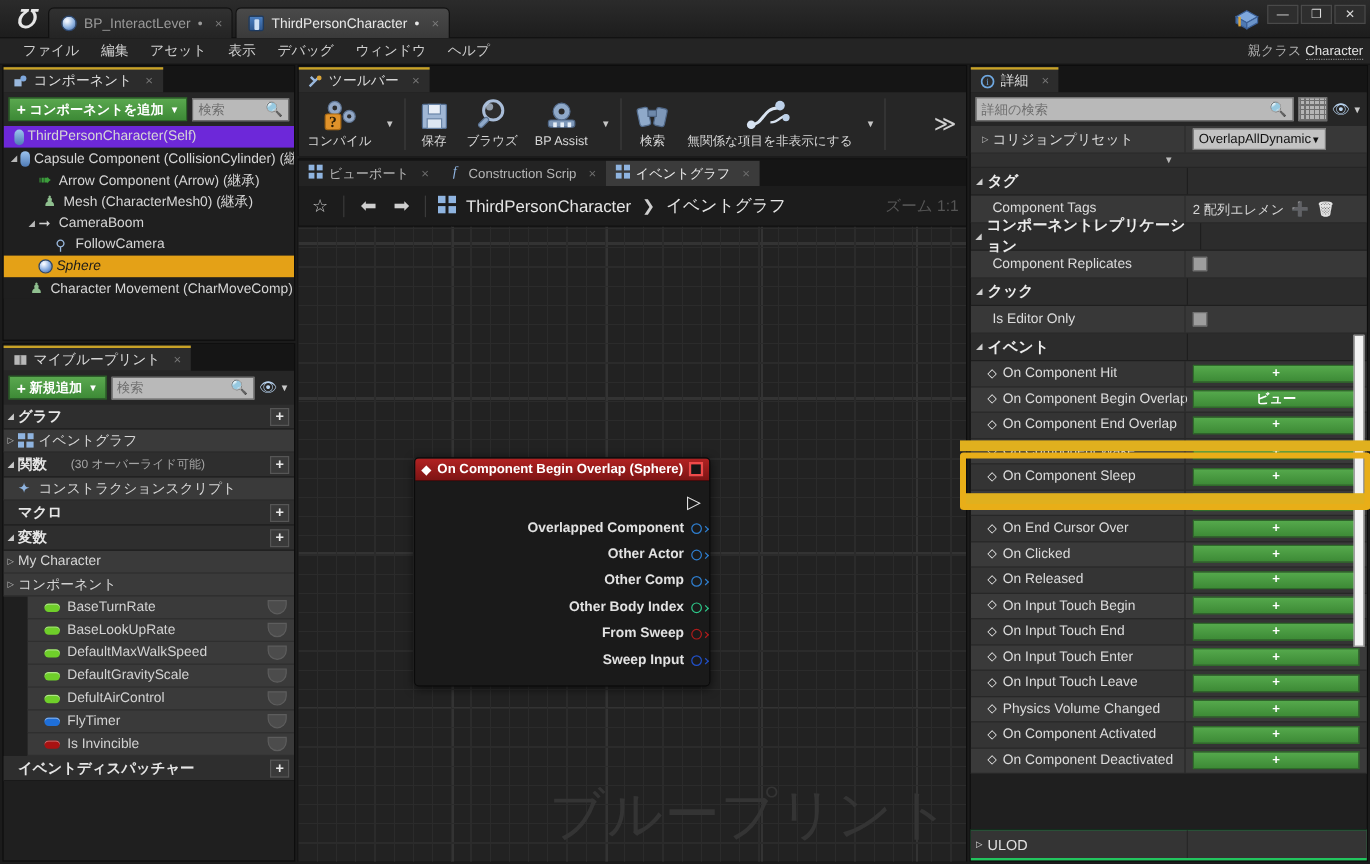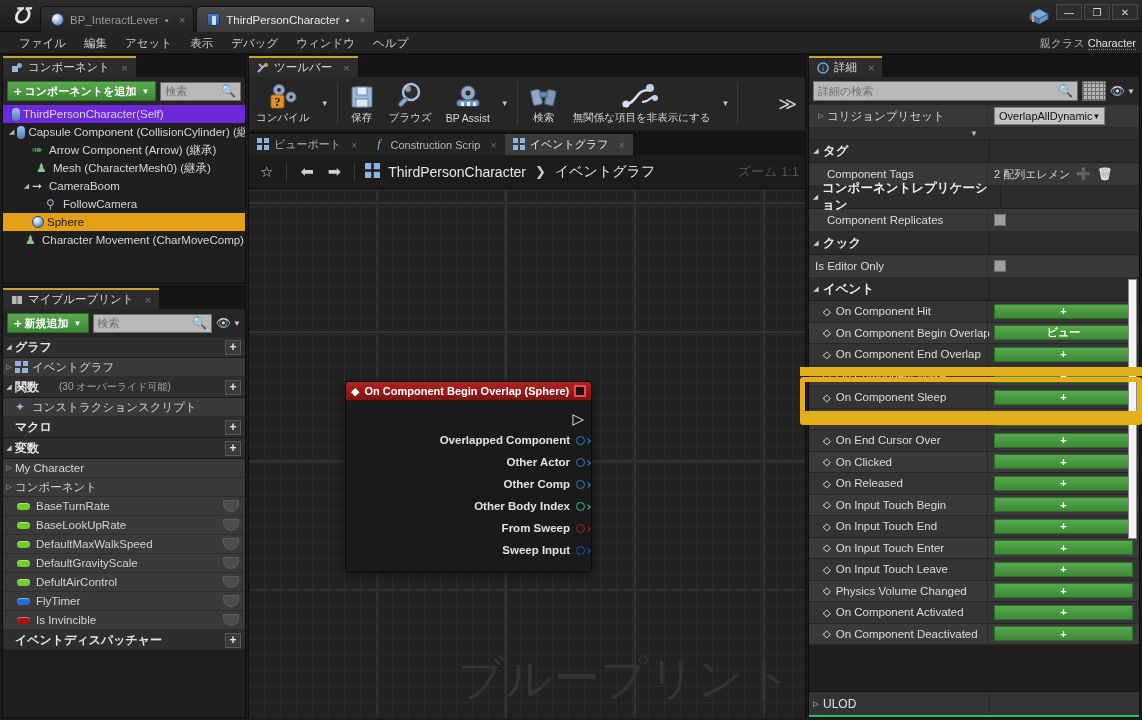--- a/index.html
+++ b/index.html
@@ -102,21 +102,21 @@
     display:flex; align-items:center; padding:0 4px; min-width:0;
   }
   .searchbox .ph { flex:1; color:#6e6e6e; font-size:11px; }
   .searchbox .mag { color:#1c1c1c; font-size:12px; font-weight:bold; }
   .tree { background:#1f1f1f; overflow:hidden; }
   .trow {
     height:18px; display:flex; align-items:center; font-size:11.5px;
     color:#d6d6d6; white-space:nowrap; overflow:hidden;
   }
   .trow.self { background:#6d28d9; }
-  .trow.sel { background:#e4a117; color:#1a1a1a; }
+  .trow.sel { background:#e4a117; color:#1a1a1a;font-style:italic; }
   .trow .arw { width:11px; text-align:center; color:#b7b7b7; font-size:7px; }
   .trow .ico { width:14px; height:14px; margin-right:3px; flex:0 0 auto; position:relative; }
   .ico.capsule{ background:linear-gradient(180deg,#9cc4ef,#4e7ab5); border-radius:5px; width:8px; height:13px; margin-left:3px;}
   .ico.arrow{ color:#3c9e3c; font-size:13px; line-height:14px; }
   .ico.mesh{ color:#8fbf8f; font-size:12px; line-height:14px;}
   .ico.boom{ color:#cfcfcf; font-size:12px; line-height:14px;}
   .ico.cam{ color:#9ab8dd; font-size:12px; line-height:14px;}
   .ico.sphere{
     background:radial-gradient(circle at 35% 28%, #f2f7ff 8%, #8cb0e2 52%, #3a5f9e 100%);
     border-radius:50%; width:12px; height:12px; margin-left:1px; border:1px solid #2b456d;
@@ -146,21 +146,21 @@
   .mb-row .arw{ width:12px; text-align:center; font-size:7px; color:#bdbdbd;}
   .mb-row .gi{ width:14px; height:12px; margin-right:3px; flex:0 0 auto;}
   .gi.evgraph{ background:
       linear-gradient(#8fb4e0 0 0) 0 0/6px 5px no-repeat,
       linear-gradient(#8fb4e0 0 0) 8px 0/5px 5px no-repeat,
       linear-gradient(#8fb4e0 0 0) 0 7px/5px 5px no-repeat,
       linear-gradient(#8fb4e0 0 0) 7px 7px/6px 5px no-repeat; }
   .gi.cscript{ color:#8fb4e0; font-size:12px; line-height:12px; }
   .var-row {
     height:19px; display:flex; align-items:center; font-size:11.5px; color:#d3d3d3;
-    background:#3a3a3a; border-bottom:1px solid #2f2f2f;
+    background:#3a3a3a; border-bottom:1px solid #2f2f2f;margin-left:20px;
   }
   .var-pill{ width:13px; height:7px; border-radius:4px; margin:0 6px 0 14px; flex:0 0 auto;
              box-shadow: inset 0 1px 0 rgba(255,255,255,.45);}
   .var-eye{ margin-left:auto; margin-right:6px; width:16px; height:12px;
             background:#4c4c4c; border-radius:0 0 8px 8px; border:1px solid #5d5d5d; }
 
   
   #toolbar { left:248px; top:54px; width:558px; height:76px; }
   .tb-body { display:flex; align-items:stretch; height:53px; background:#262626; }
   .tb-item {
@@ -805,21 +805,21 @@
         <span class="chk"></span>
       </span>
     </div>
 
     <div class="cat-row">
       <span class="arw">◢</span>
       <span>クック</span>
       <span class="cell2"></span>
     </div>
     <div class="prop-row">
-      <span class="pname" style="padding-left:6px">
+      <span class="pname" style="padding-left:18px">
         <span>Is Editor Only</span>
       </span>
       <span class="pval">
         <span class="chk"></span>
       </span>
     </div>
 
     <div class="cat-row">
       <span class="arw">◢</span>
       <span>イベント</span>

